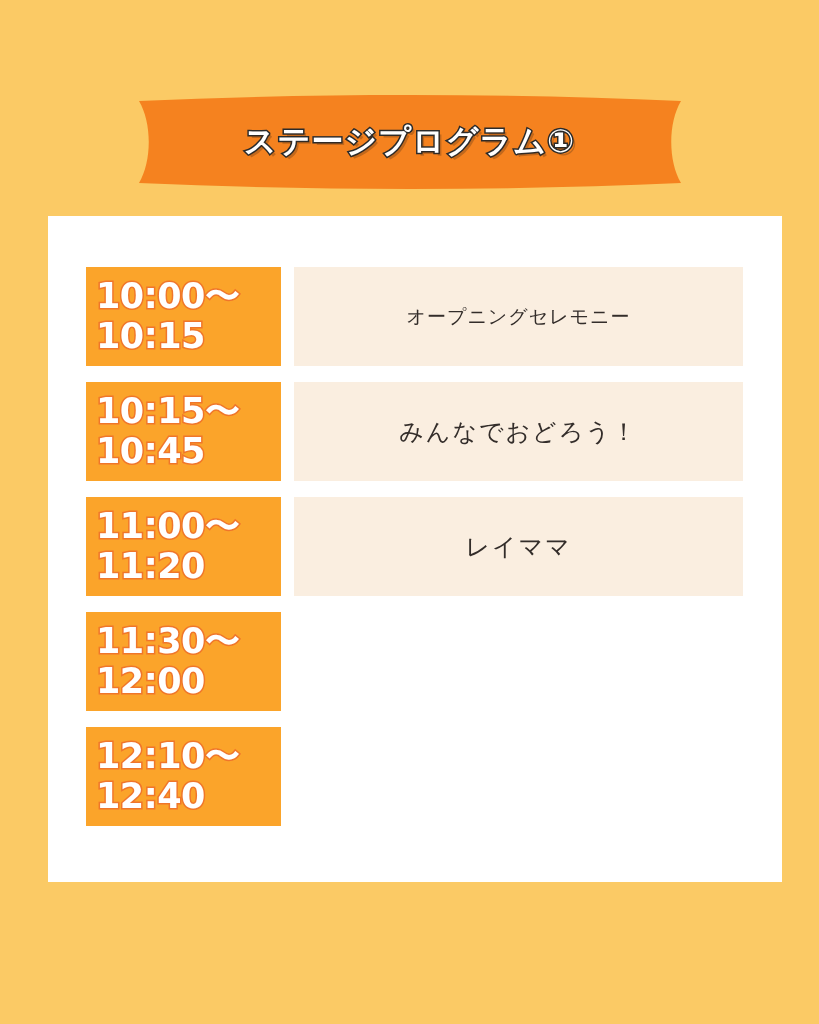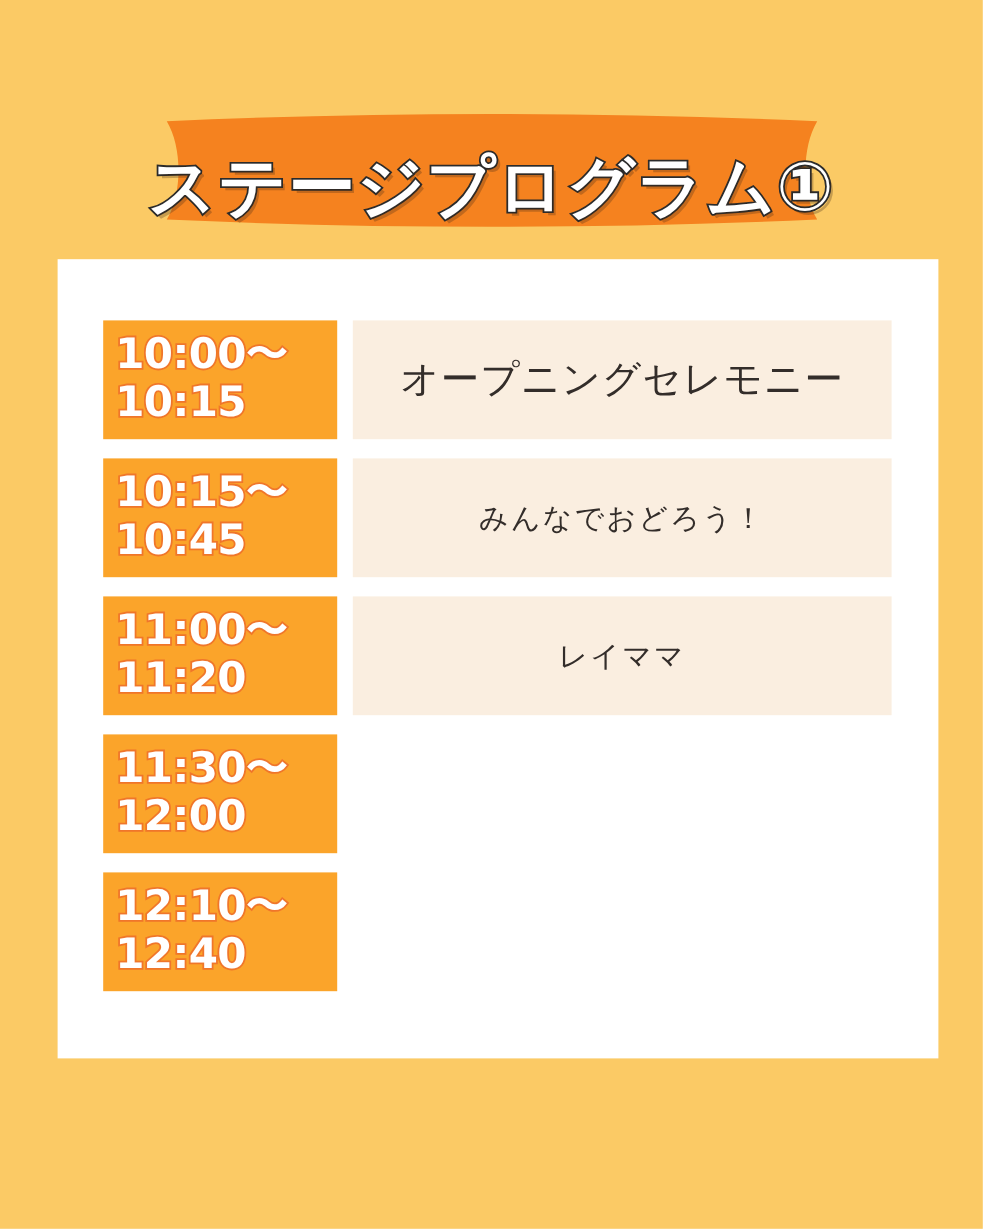--- a/index.html
+++ b/index.html
@@ -27,27 +27,27 @@
     position: absolute;
     left: 0;
     top: 0;
     width: 819px;
     height: 98px;
     display: block;
   }
   .banner-title {
     position: absolute;
     left: 0;
-    top: 15px;
+    top: 0;
     width: 819px;
     height: 98px;
     display: flex;
     align-items: center;
     justify-content: center;
-    font-size: 56px;
+    font-size: 32px;
     font-weight: bold;
     letter-spacing: 1px;
     color: #ffffff;
     -webkit-text-stroke: 3px #2b2b2b;
     paint-order: stroke fill;
     text-shadow: 3px 3px 0 rgba(60,40,20,0.28);
     white-space: nowrap;
   }
 
   
@@ -101,21 +101,21 @@
     display: flex;
     align-items: center;
     justify-content: center;
     color: #332D2A;
     font-size: 24px;
     letter-spacing: 2px;
     white-space: nowrap;
     padding: 0 8px;
     box-sizing: border-box;
   }
-  .title-cell.size-sm { font-size: 32px; letter-spacing: 1px; }
+  .title-cell.size-sm { font-size: 19px; letter-spacing: 1px; }
 </style>
 </head>
 <body>
 
 <div class="banner-wrap">
   <svg class="banner-svg" viewBox="0 0 819 98" preserveAspectRatio="none">
     <path d="M139 8 C 320 0, 500 0, 681 8 L 681 8 C 668 30, 668 68, 681 90 C 500 98, 320 98, 139 90 C 152 68, 152 30, 139 8 Z" fill="#F5821F"></path>
   </svg>
   <div class="banner-title">ステージプログラム①</div>
 </div>

